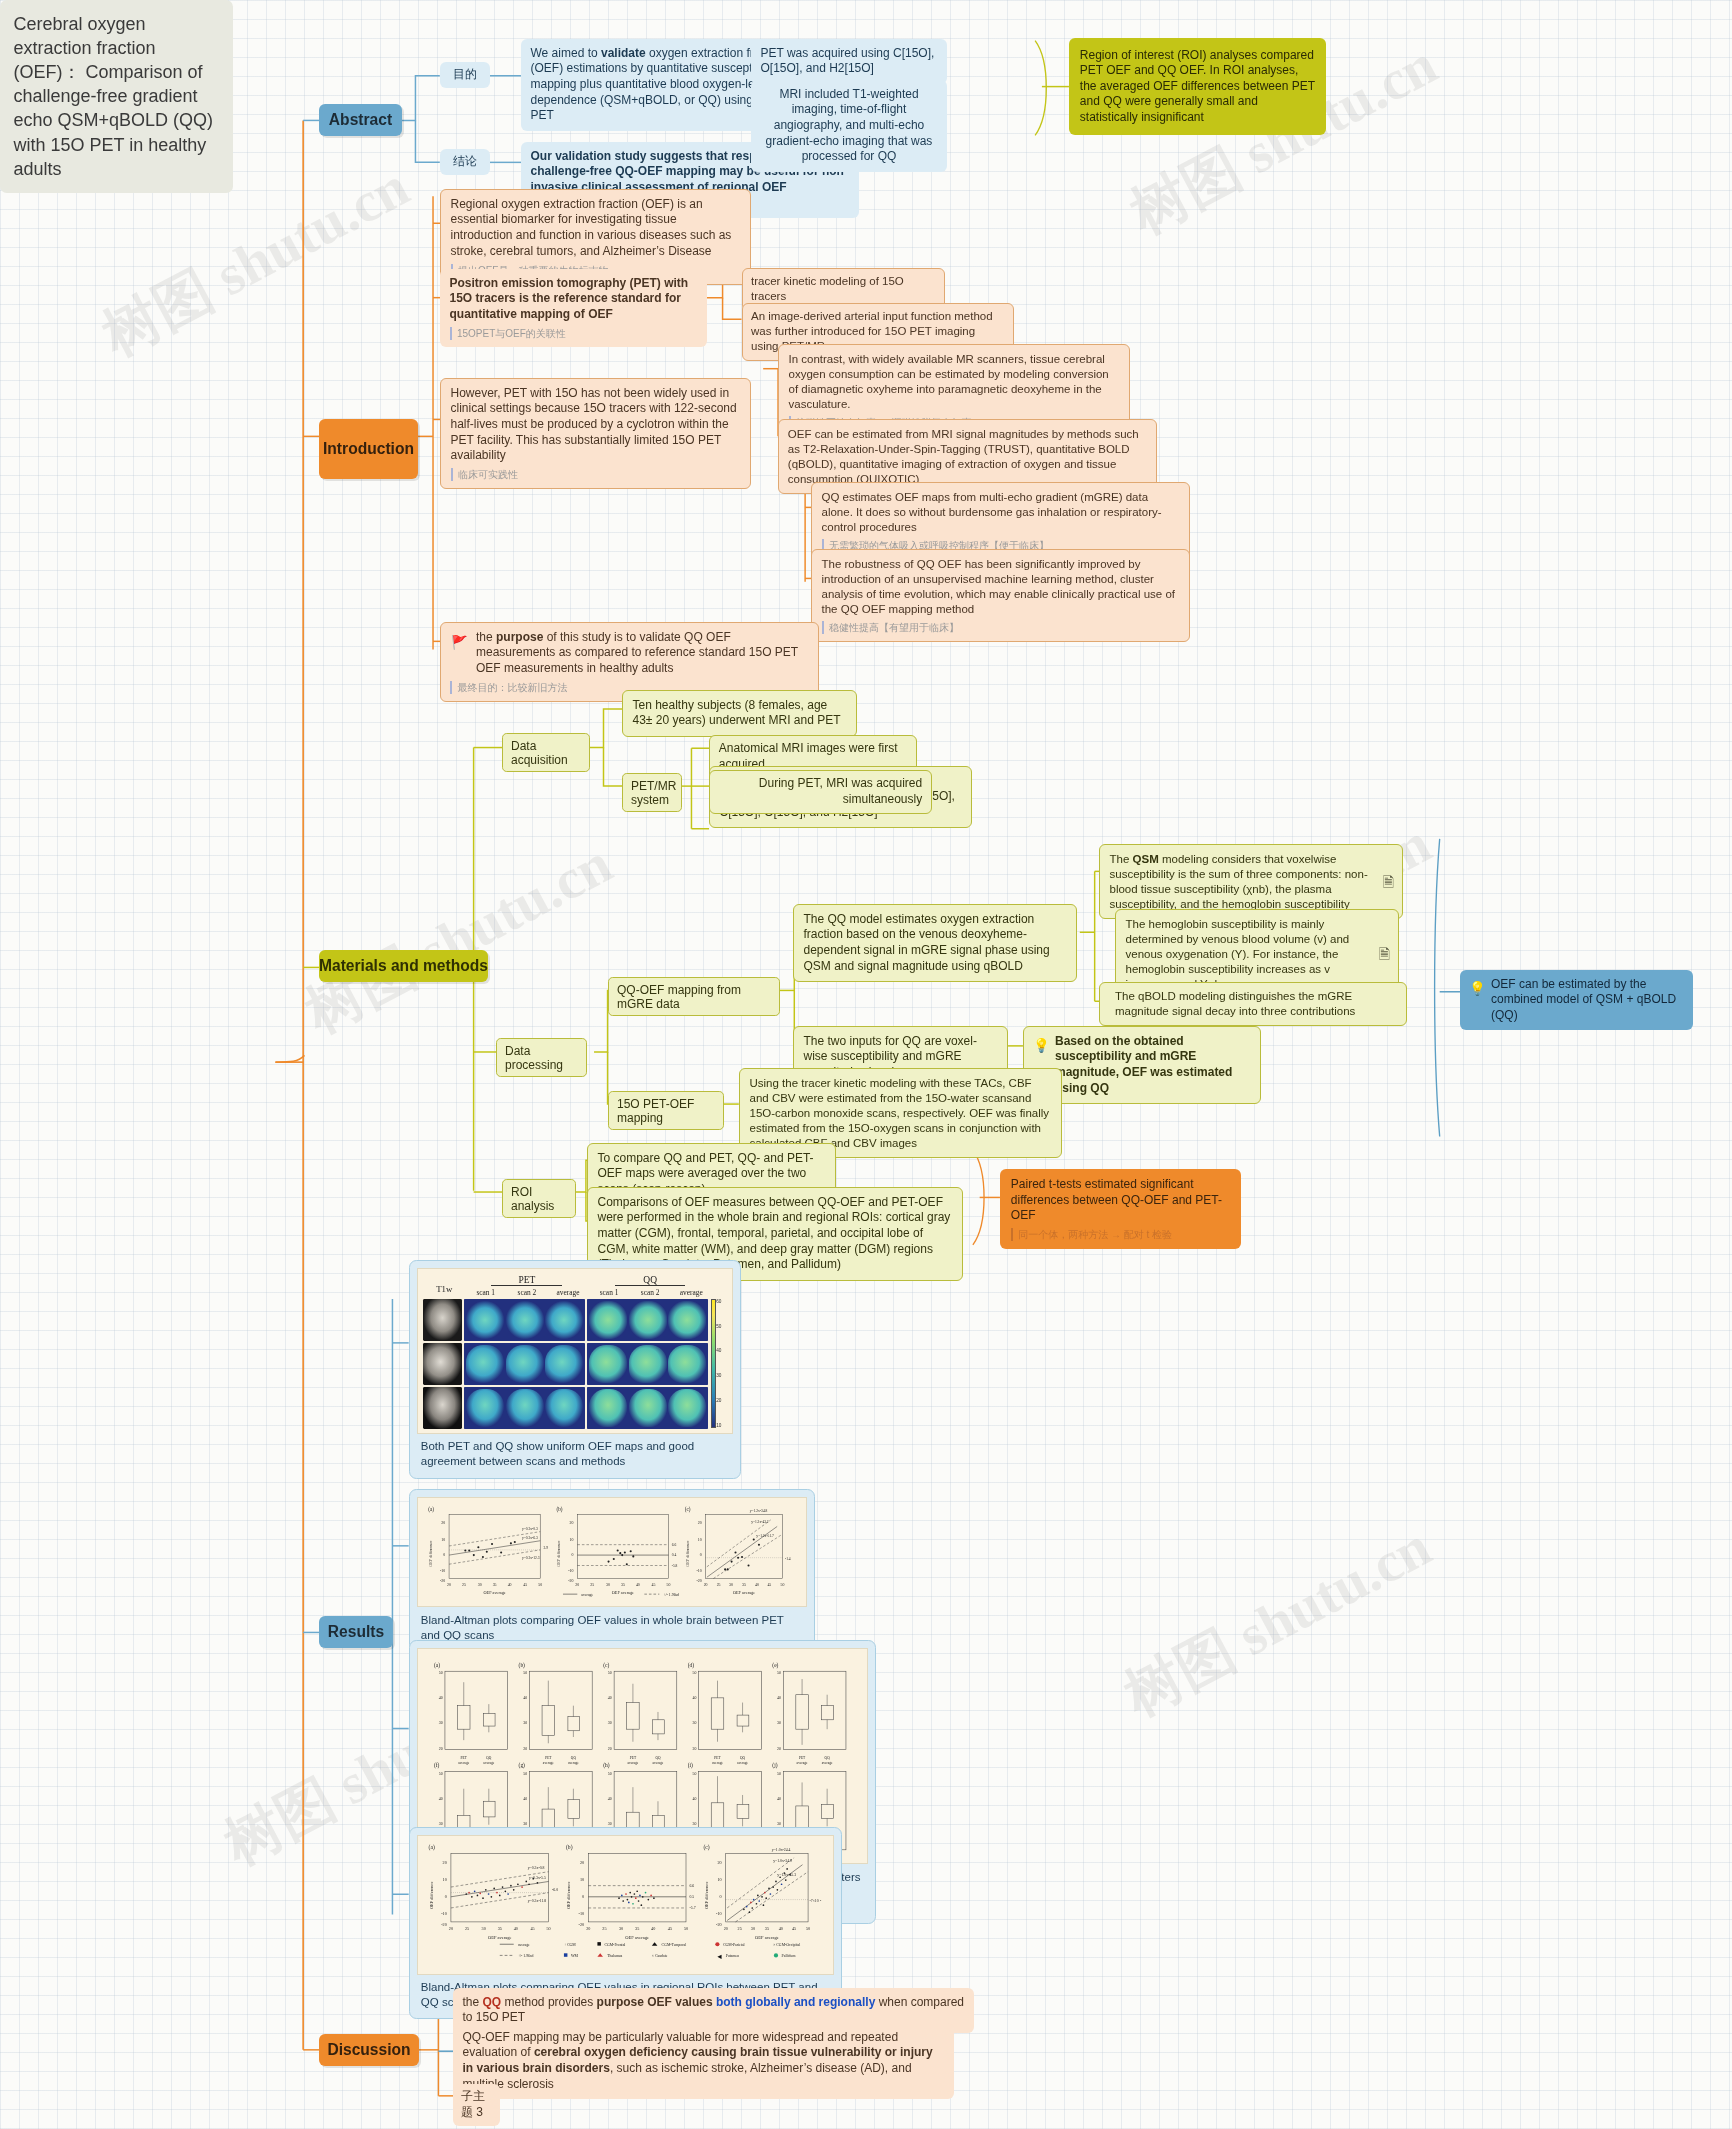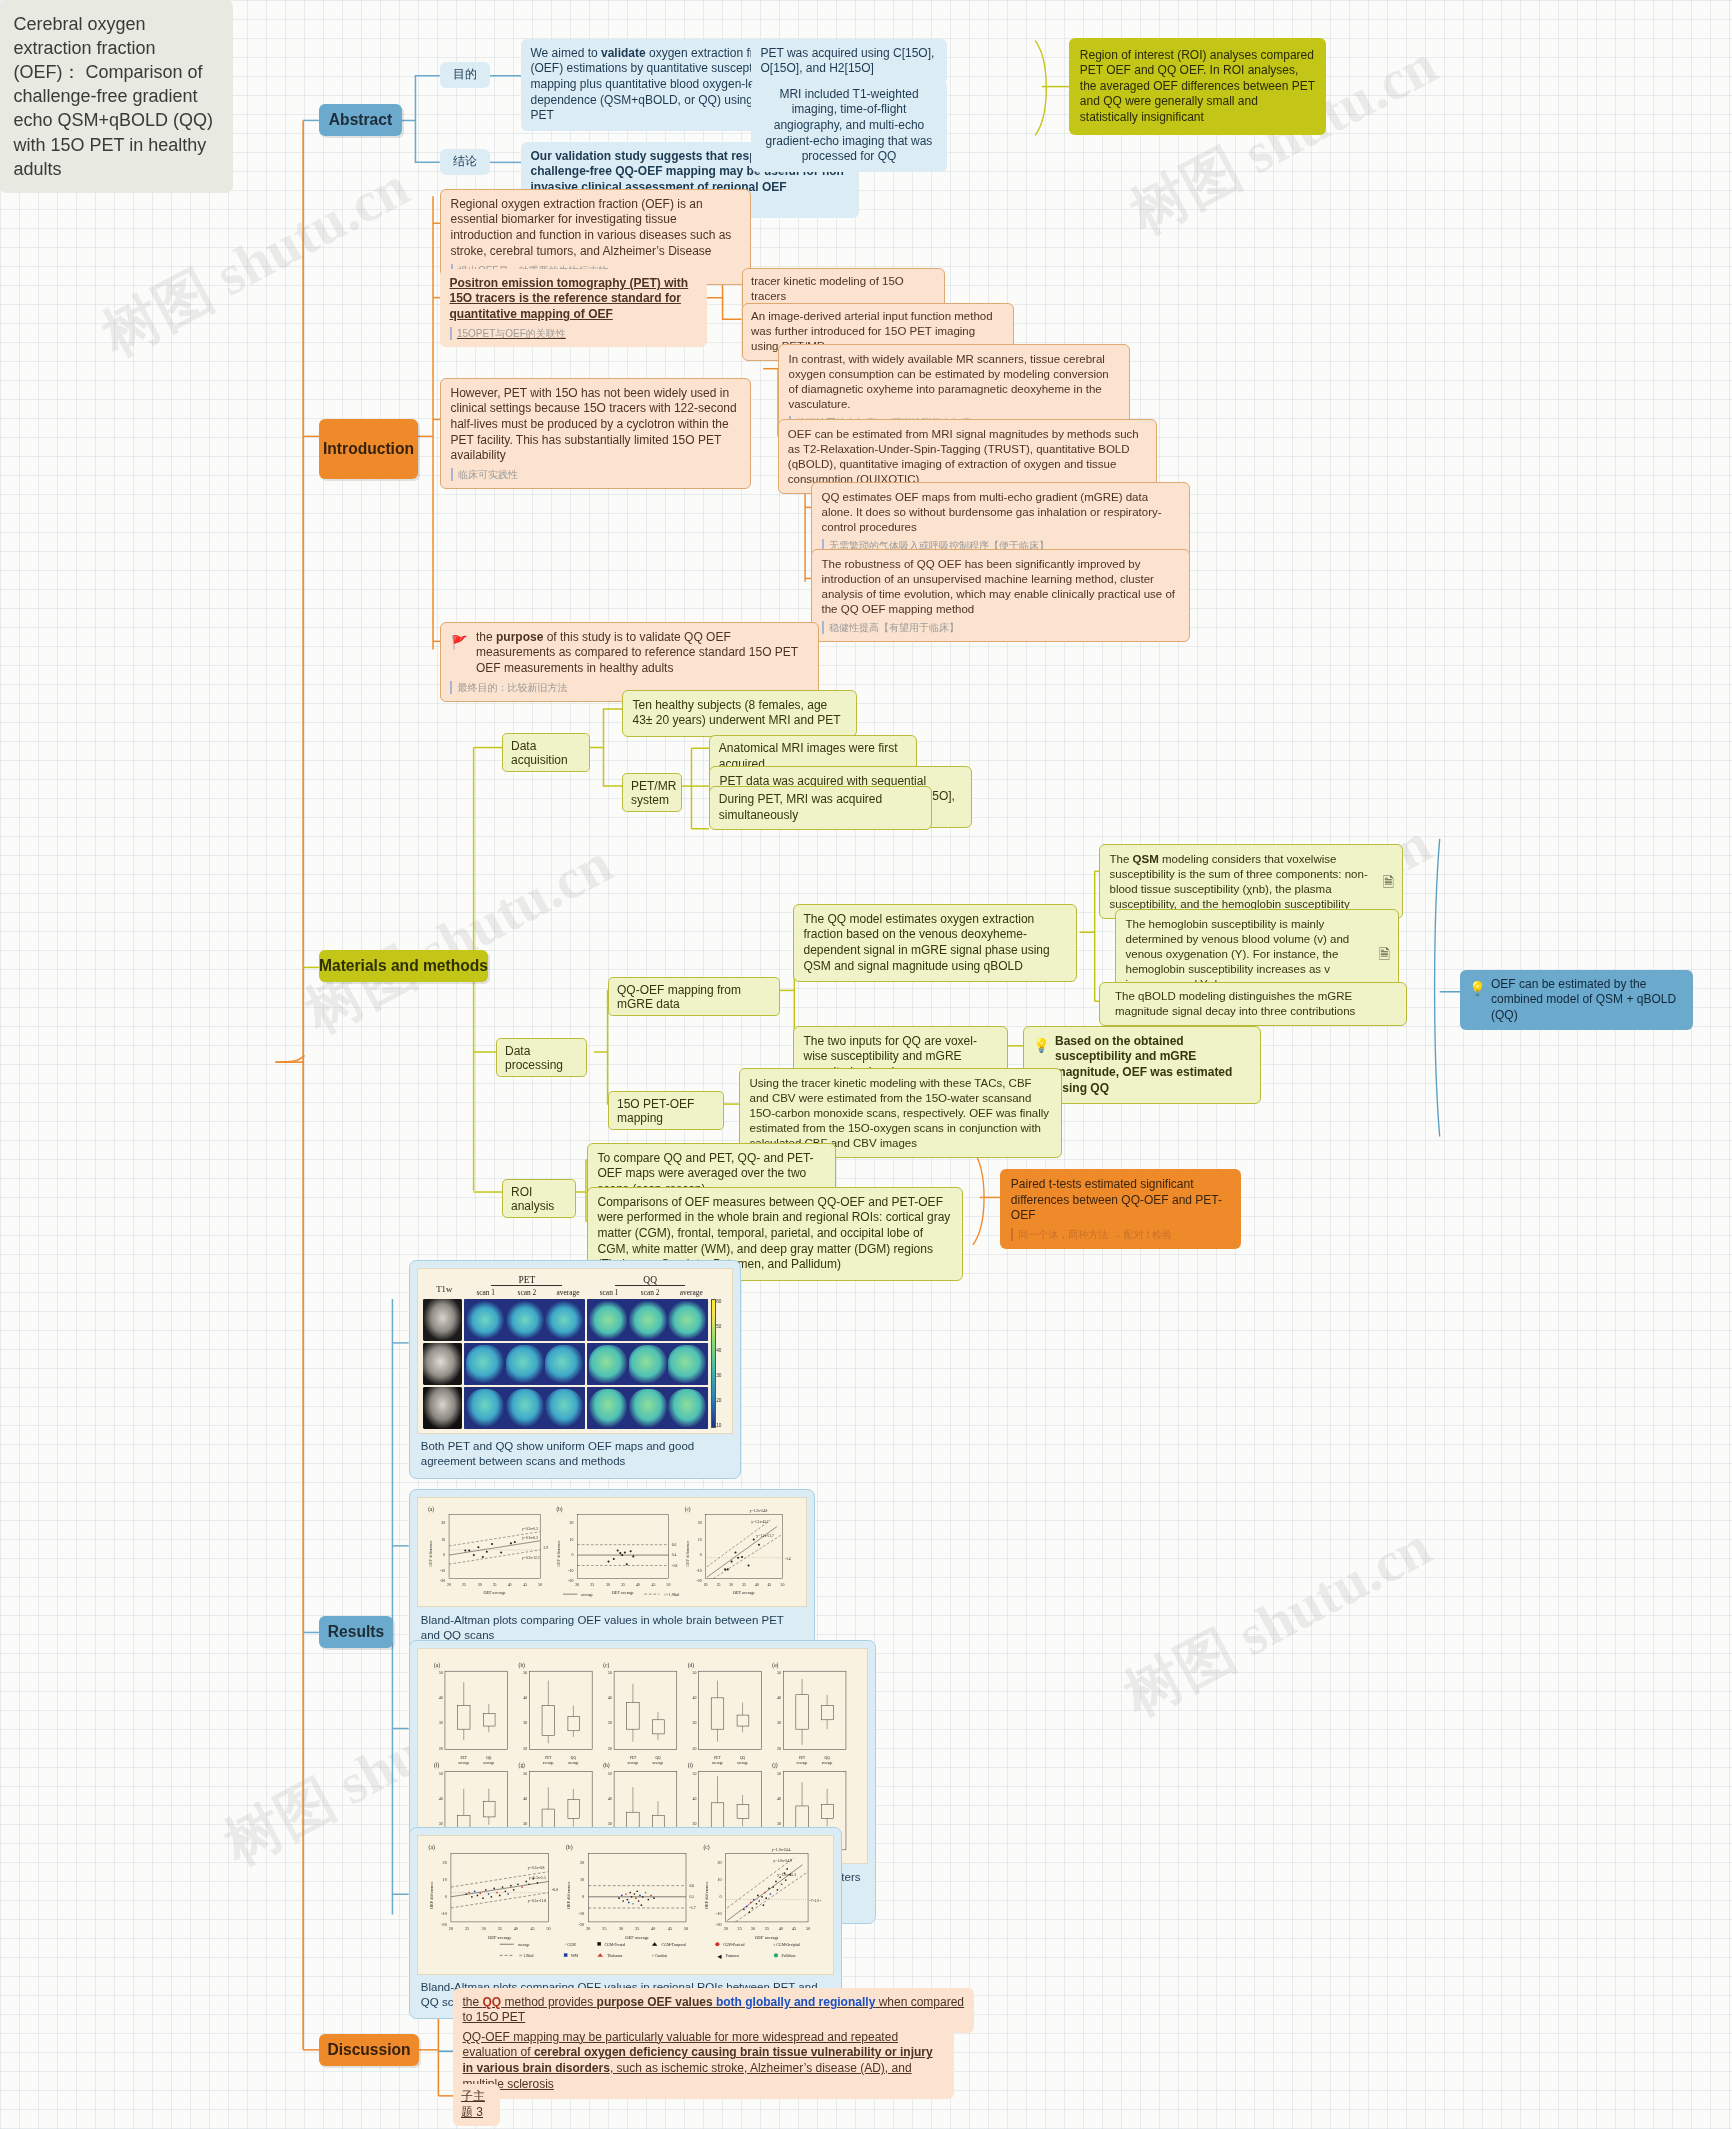--- a/index.html
+++ b/index.html
@@ -35,21 +35,21 @@
   
   .pill { font-weight:bold; color:#2d2d2d; text-align:center; border-radius:6px;
           box-shadow:2px 2px 0 rgba(0,0,0,0.10); }
   .pill-blue   { background:#6ba9cd; color:#1d2c36; }
   .pill-orange { background:#ef8a2b; color:#35210e; }
   .pill-olive  { background:#c3c517; color:#2f3002; }
 
   
   .c-blue   { background:#dcecf5; color:#1c3a52; }
   .c-peach  { background:#fbe3cf; color:#4a3524; border:1.1px solid #e0a871; }
-  .c-peach-nb{ background:#fbe3cf; color:#4a3524;text-decoration:underline; }
+  .c-peach-nb{ background:#fbe3cf; color:#4a3524; }
   .c-olive  { background:#f0f2c8; color:#353610; border:1.1px solid #b9bc3b; }
   .c-olivesolid { background:#c3c517; color:#2a2b04; }
   .c-orangesolid{ background:#ef8a2b; color:#3b240d; }
   .c-bluesolid  { background:#6ba9cd; color:#13283a; }
 
   .plain-olive { background:#f0f2c8; color:#353610; border:1.1px solid #b9bc3b;
                  border-radius:4.7px; padding:4.7px 8px; }
 
   .ico { display:inline-block; vertical-align:middle; margin-right:5.4px; }
   .note-ico { position:absolute; right:8px; top:50%; transform:translateY(-50%);
@@ -293,21 +293,21 @@
   </div>
 
   <div class="node c-olive" style="left:709px; top:735px; width:208px; font-size:12px; padding:5.4px 8.8px;">
     <span>Anatomical MRI images were first acquired</span>
   </div>
 
   <div class="node c-olive" style="left:709px; top:766px; width:263px; font-size:12px;">
     <span>PET data was acquired with sequential administrations of C[15O], O[15O], H2[15O], C[15O], O[15O], and H2[15O]</span>
   </div>
 
-  <div class="node c-olive" style="left:709px; top:786px; width:223px; font-size:12px; padding:5.4px 8.8px;">
+  <div class="node c-olive" style="left:709px; top:770px; width:223px; font-size:12px; padding:5.4px 8.8px;text-align:right;">
     <span>During PET, MRI was acquired simultaneously</span>
   </div>
 
   <div class="plain-olive" style="position:absolute; left:496px; top:1038px; width:91px; font-size:12px;">
     <span>Data processing</span>
   </div>
 
   <div class="plain-olive" style="position:absolute; left:608px; top:977px; width:172px; font-size:12px;">
     <span>QQ-OEF mapping from mGRE data</span>
   </div>

